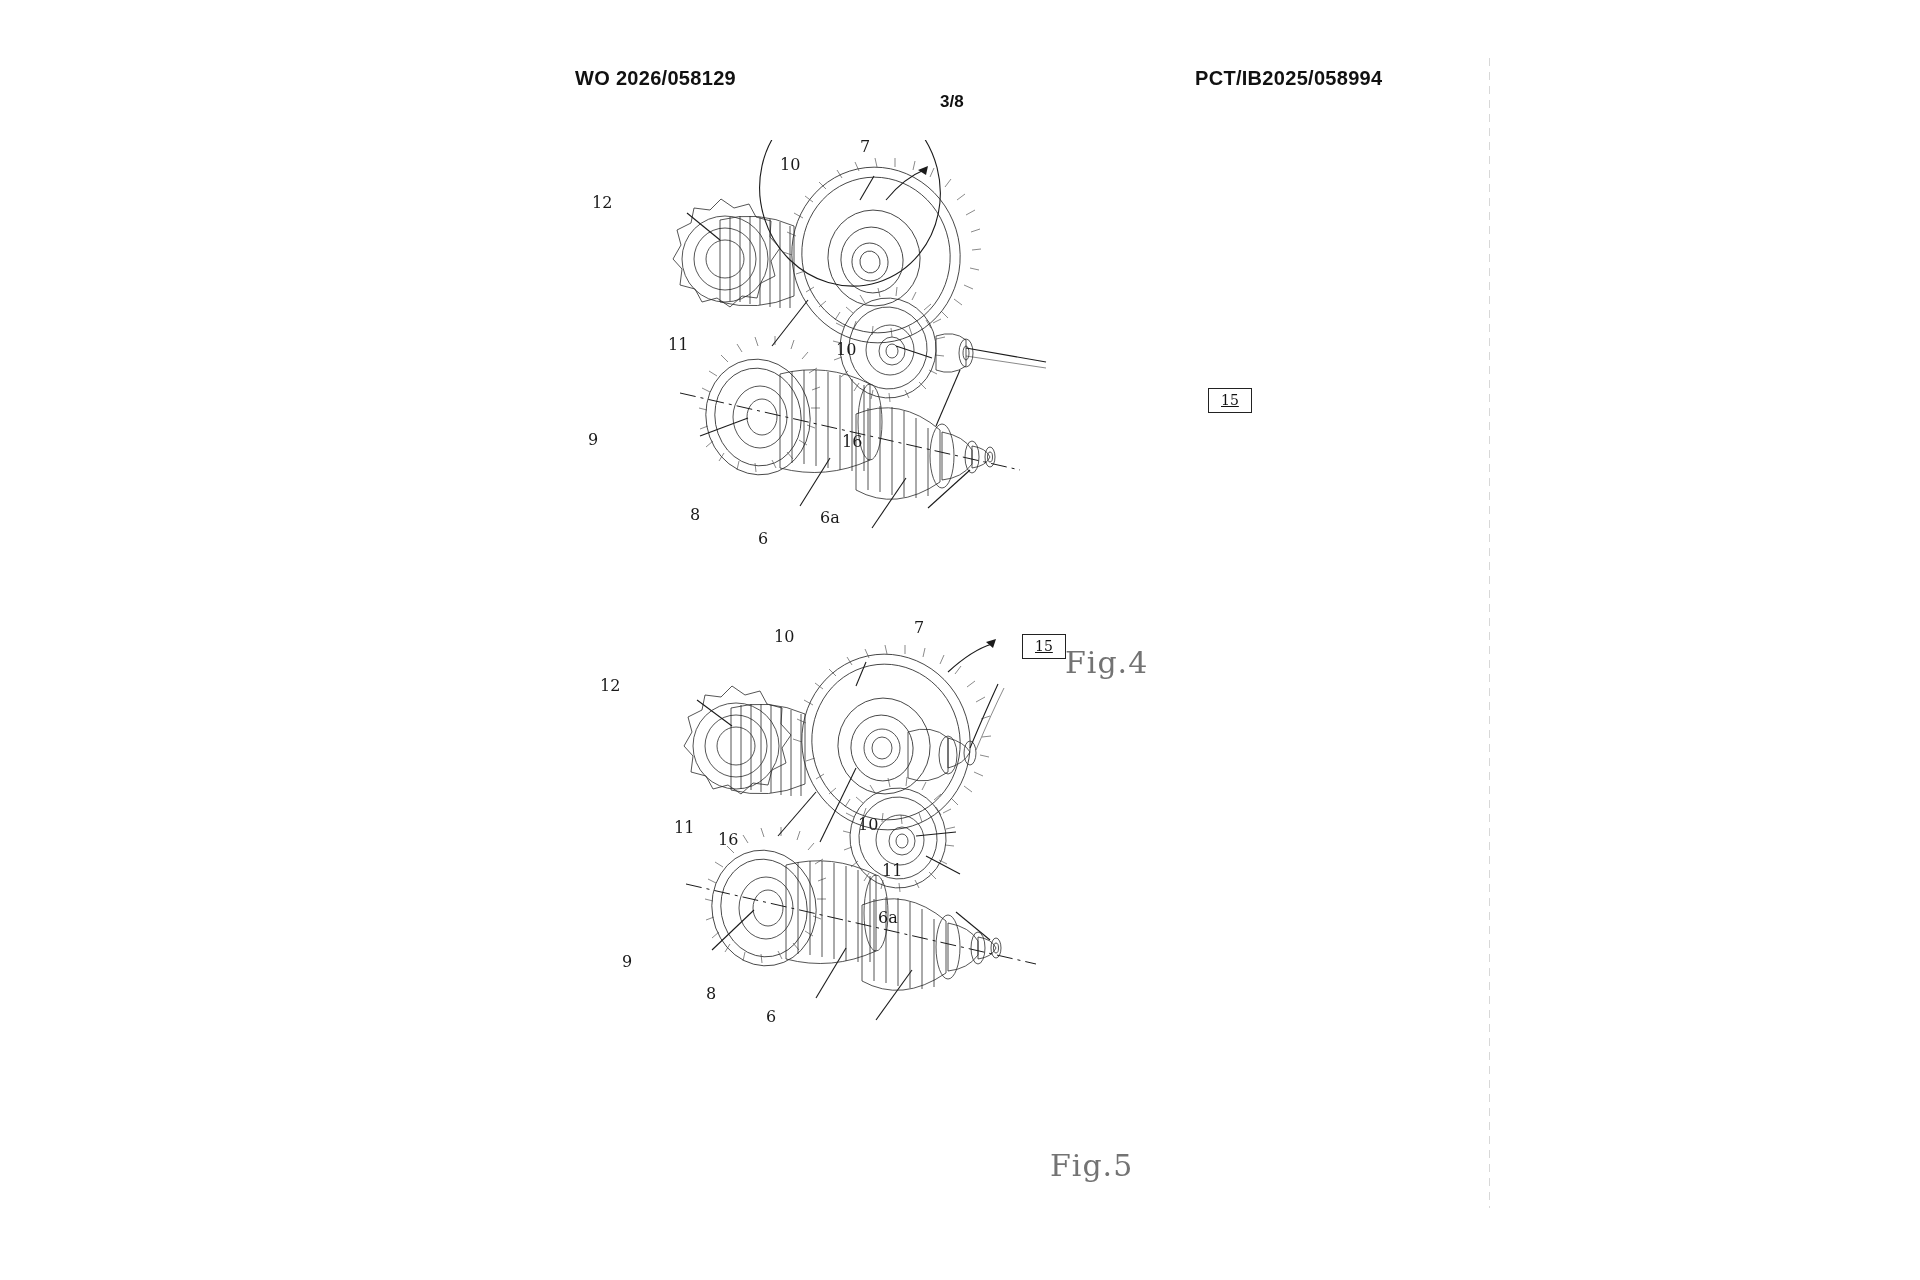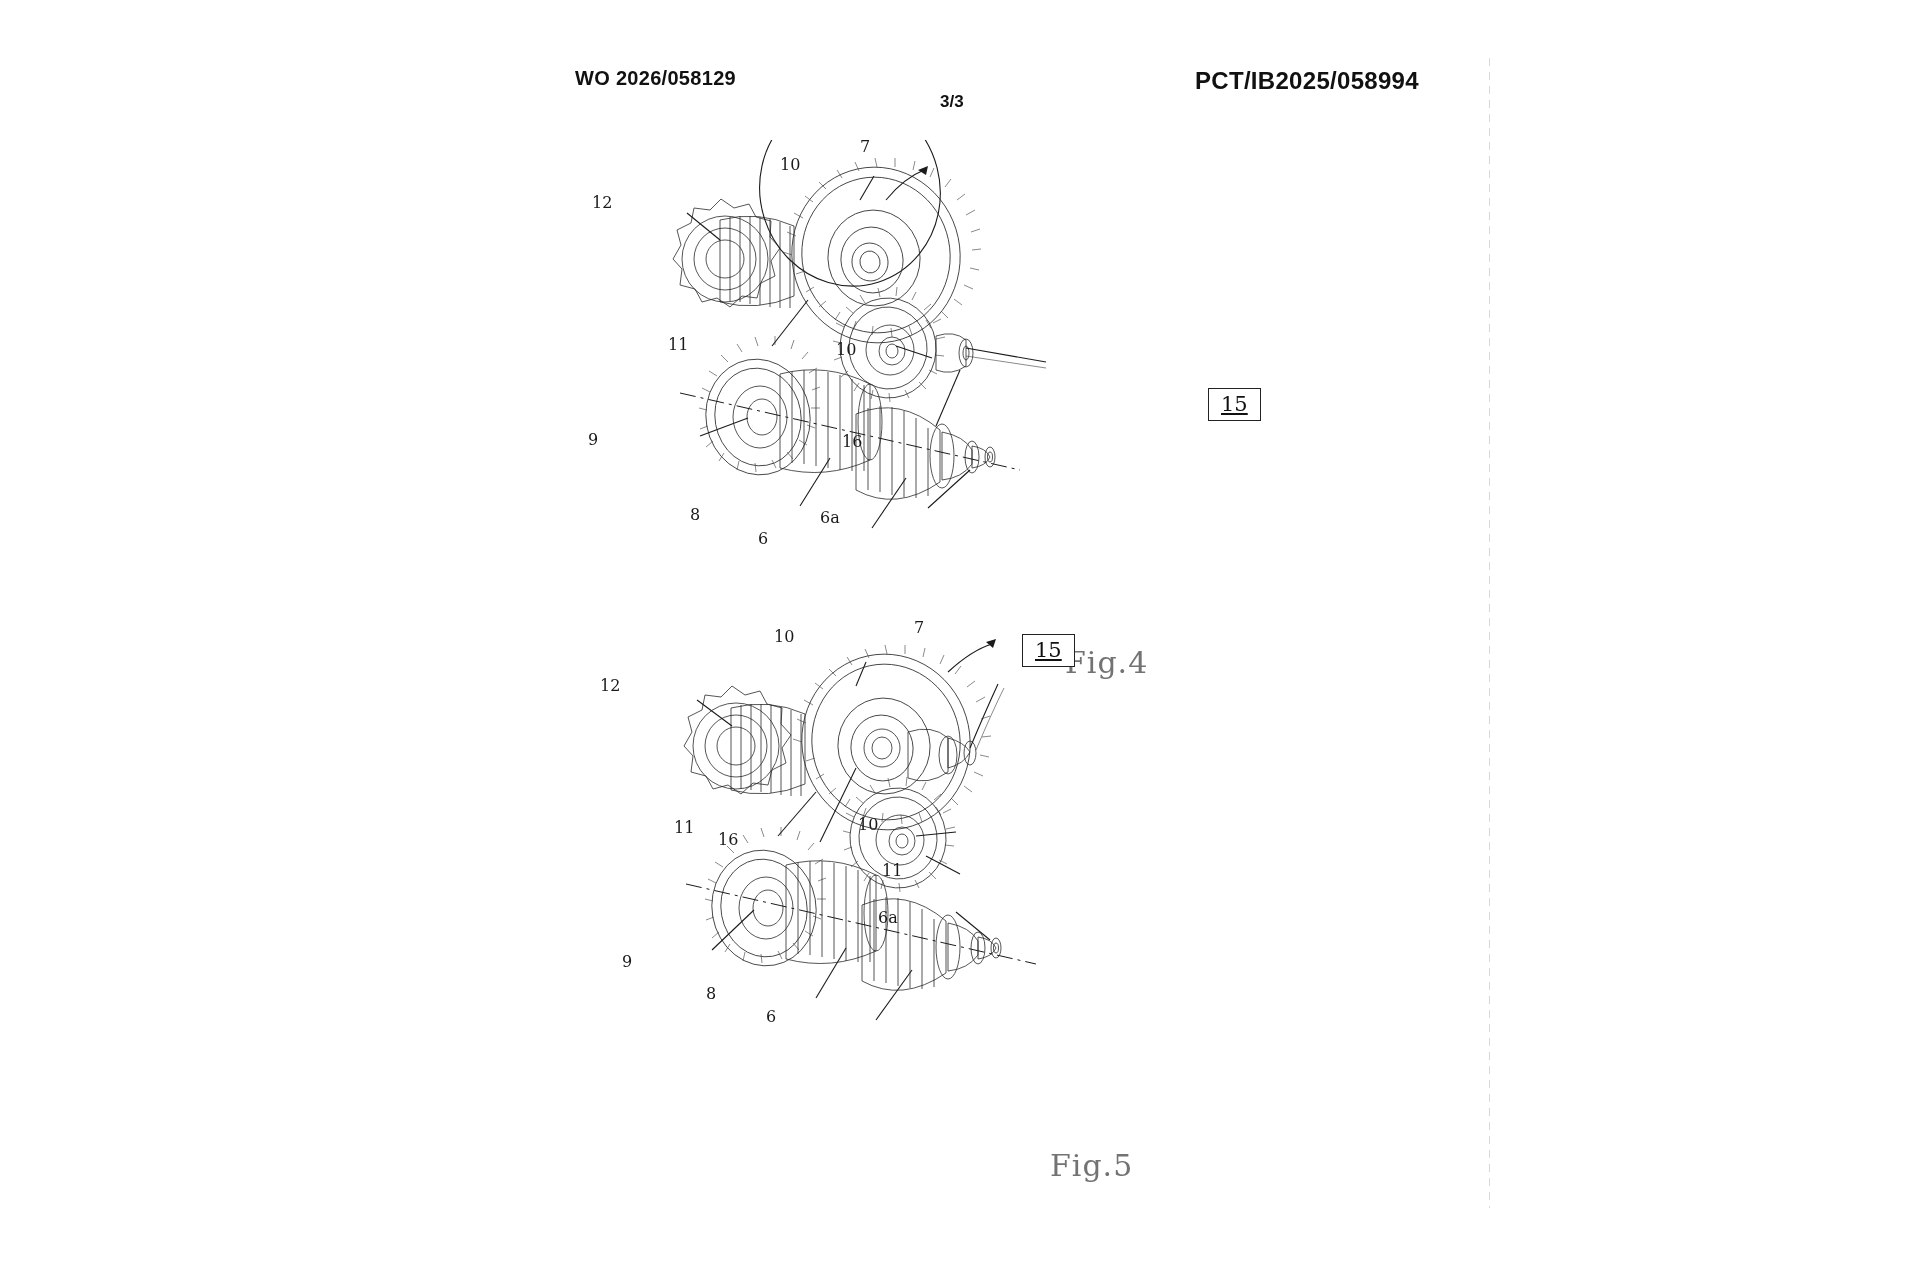--- a/index.html
+++ b/index.html
@@ -29,21 +29,21 @@
     top: 67px;
     font-size: 20px;
     font-weight: bold;
     letter-spacing: 0.3px;
     white-space: nowrap;
   }
   .hdr-right {
     position: absolute;
     left: 1195px;
     top: 67px;
-    font-size: 24px;
+    font-size: 20px;
     font-weight: bold;
     letter-spacing: 0.3px;
     white-space: nowrap;
   }
   .page-num {
     position: absolute;
     left: 940px;
     top: 92px;
     font-size: 17px;
     font-weight: bold;
@@ -78,39 +78,39 @@
     position: absolute;
     font-family: "DejaVu Serif", serif;
     font-size: 16px;
     color: #1a1a1a;
   }
   .ref-box {
     position: absolute;
     border: 1.5px solid #222;
     padding: 3px 12px 4px 12px;
     font-family: "DejaVu Serif", serif;
-    font-size: 21px;
+    font-size: 14px;
     background: #fff;
     text-decoration: underline;
   }
   svg { display:block; }
   .ink { fill: none; stroke: #1b1b1b; stroke-width: 1.1; }
   .ink-thin { fill: none; stroke: #2a2a2a; stroke-width: 0.8; }
   .ink-hair { fill: none; stroke: #3a3a3a; stroke-width: 0.6; }
   .lead { fill:none; stroke:#1b1b1b; stroke-width:1.1; }
   .axis { fill:none; stroke:#1b1b1b; stroke-width:1; stroke-dasharray: 16 5 3 5; }
 </style>
 </head>
 <body>
 
 <div class="page">
 
   <div class="hdr-left">WO 2026/058129</div>
   <div class="hdr-right">PCT/IB2025/058994</div>
-  <div class="page-num">3/3</div>
+  <div class="page-num">3/8</div>
   <div class="margin-rule"></div>
 
   <div class="figure" id="fig4">
     <svg width="680" height="470" viewBox="0 0 680 470">
 
       <g>
 
         <g class="ink-thin">
           <path d="M13 119 l8 -14 l-4 -15 l14 -7 l3 -15 l16 2 l11 -11 l13 9 l15 -4 l7 13 l15 4 l-1 16 l10 11 l-9 13 l4 15 l-14 7 l-4 15 l-15 -2 l-12 11 l-13 -9 l-15 4 l-7 -13 l-15 -4 l2 -16 Z"></path>
           <path d="M22 119 a43 43 0 1 1 86 0 a43 43 0 1 1 -86 0"></path>

